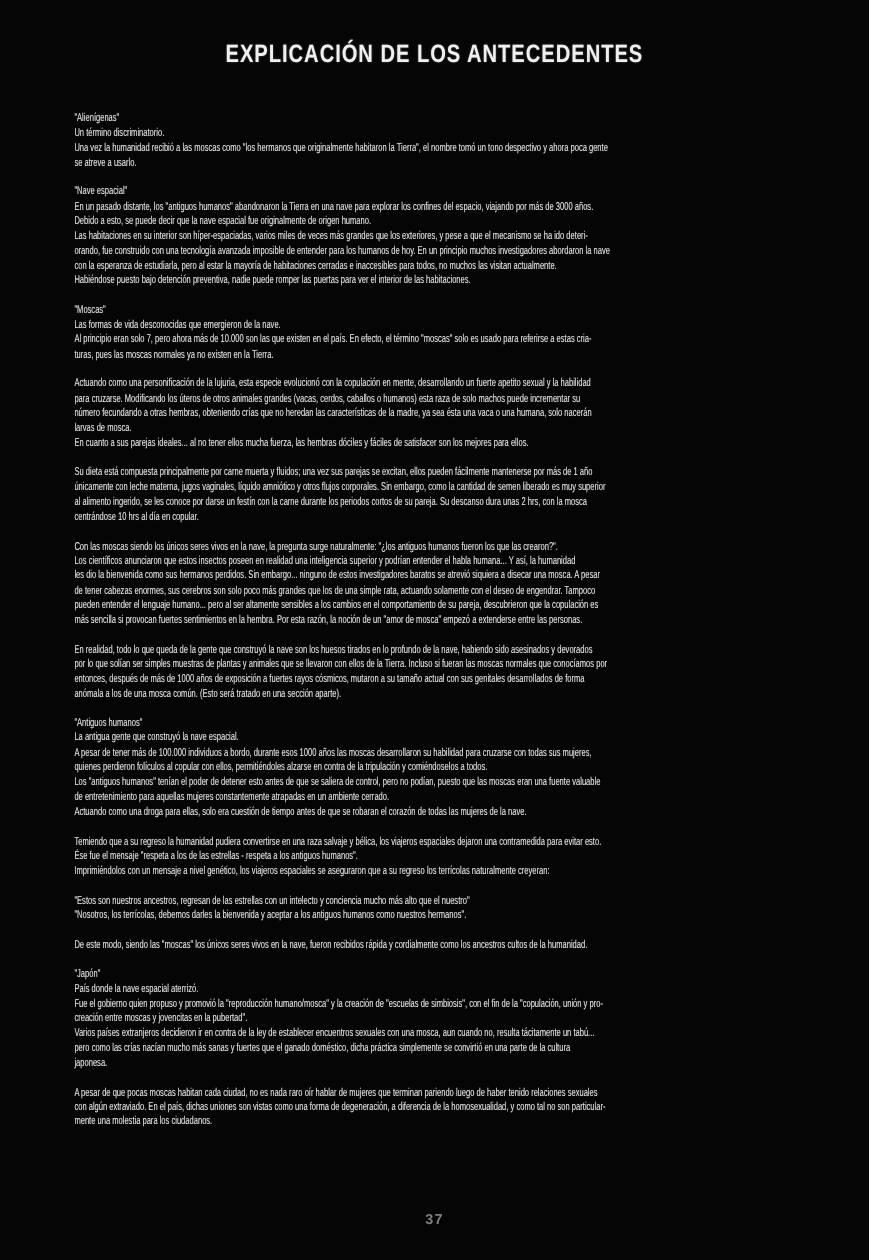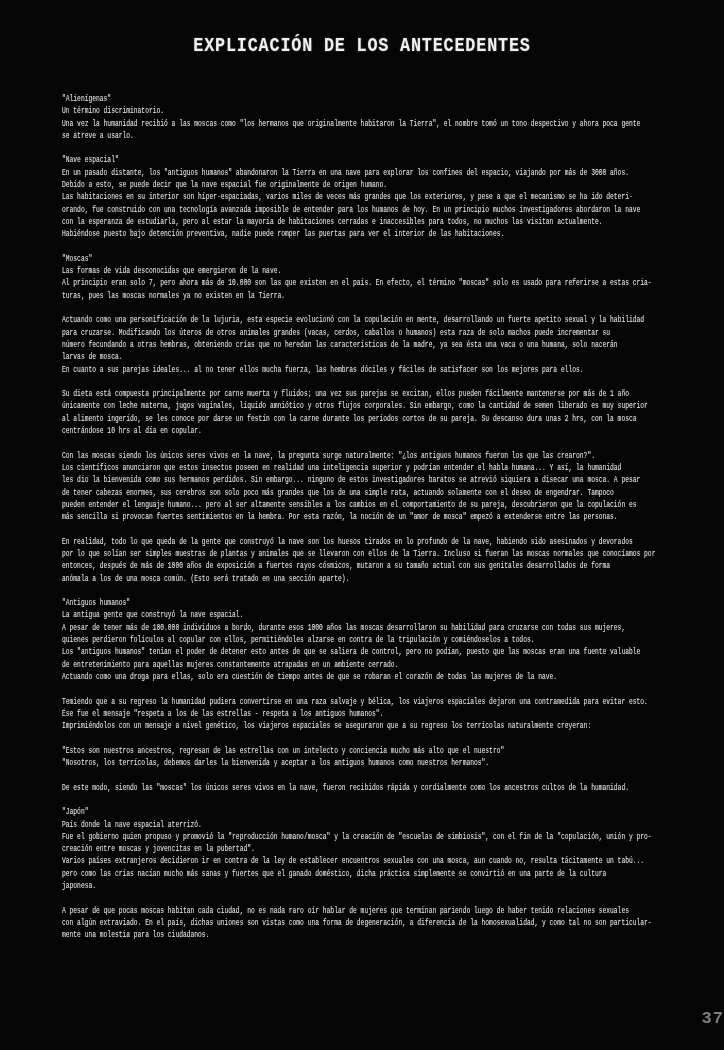--- a/index.html
+++ b/index.html
@@ -6,21 +6,21 @@
     margin: 0;
     padding: 0;
     background: #000;
   }
   .page {
     position: relative;
     width: 724px;
     height: 1050px;
     background: #050505;
     overflow: hidden;
-    font-family: Liberation Mono, monospace;
+    font-family: Liberation Sans, sans-serif;
   }
   .title {
     position: absolute;
     top: 34px;
     left: 0;
     width: 724px;
     text-align: center;
     color: #f0f0f0;
     font-weight: bold;
     font-size: 21px;
@@ -44,23 +44,23 @@
   }
   .block {
     white-space: pre-line;
     margin: 0 0 12.3px 0;
   }
   .page-number {
     position: absolute;
     top: 1009px;
     left: 0;
     width: 724px;
-    text-align: right;
+    text-align: center;
     color: #7e7e7e;
-    font-size: 17px;
+    font-size: 12px;
     font-weight: bold;
     letter-spacing: 1px;
   }
 </style>
 </head>
 <body>
 
 <div class="page">
 
   <div class="title">EXPLICACIÓN DE LOS ANTECEDENTES</div>

